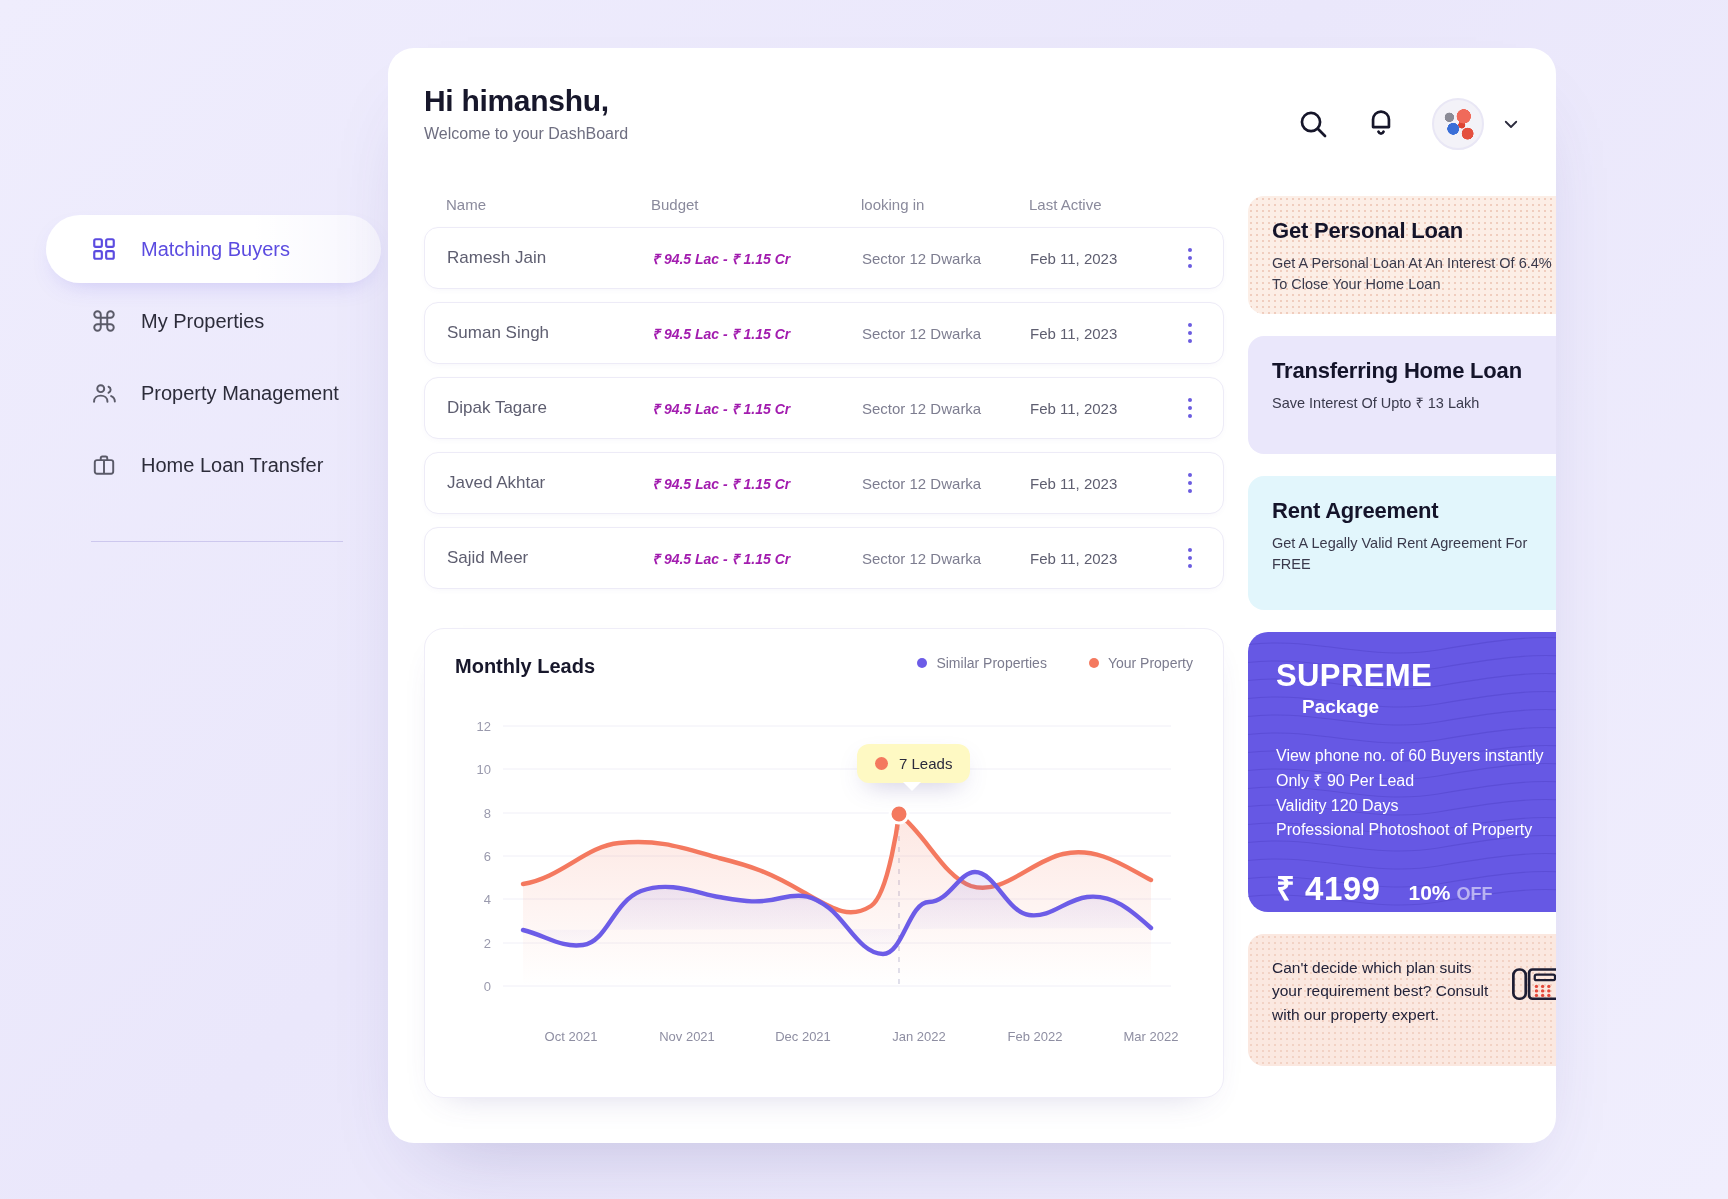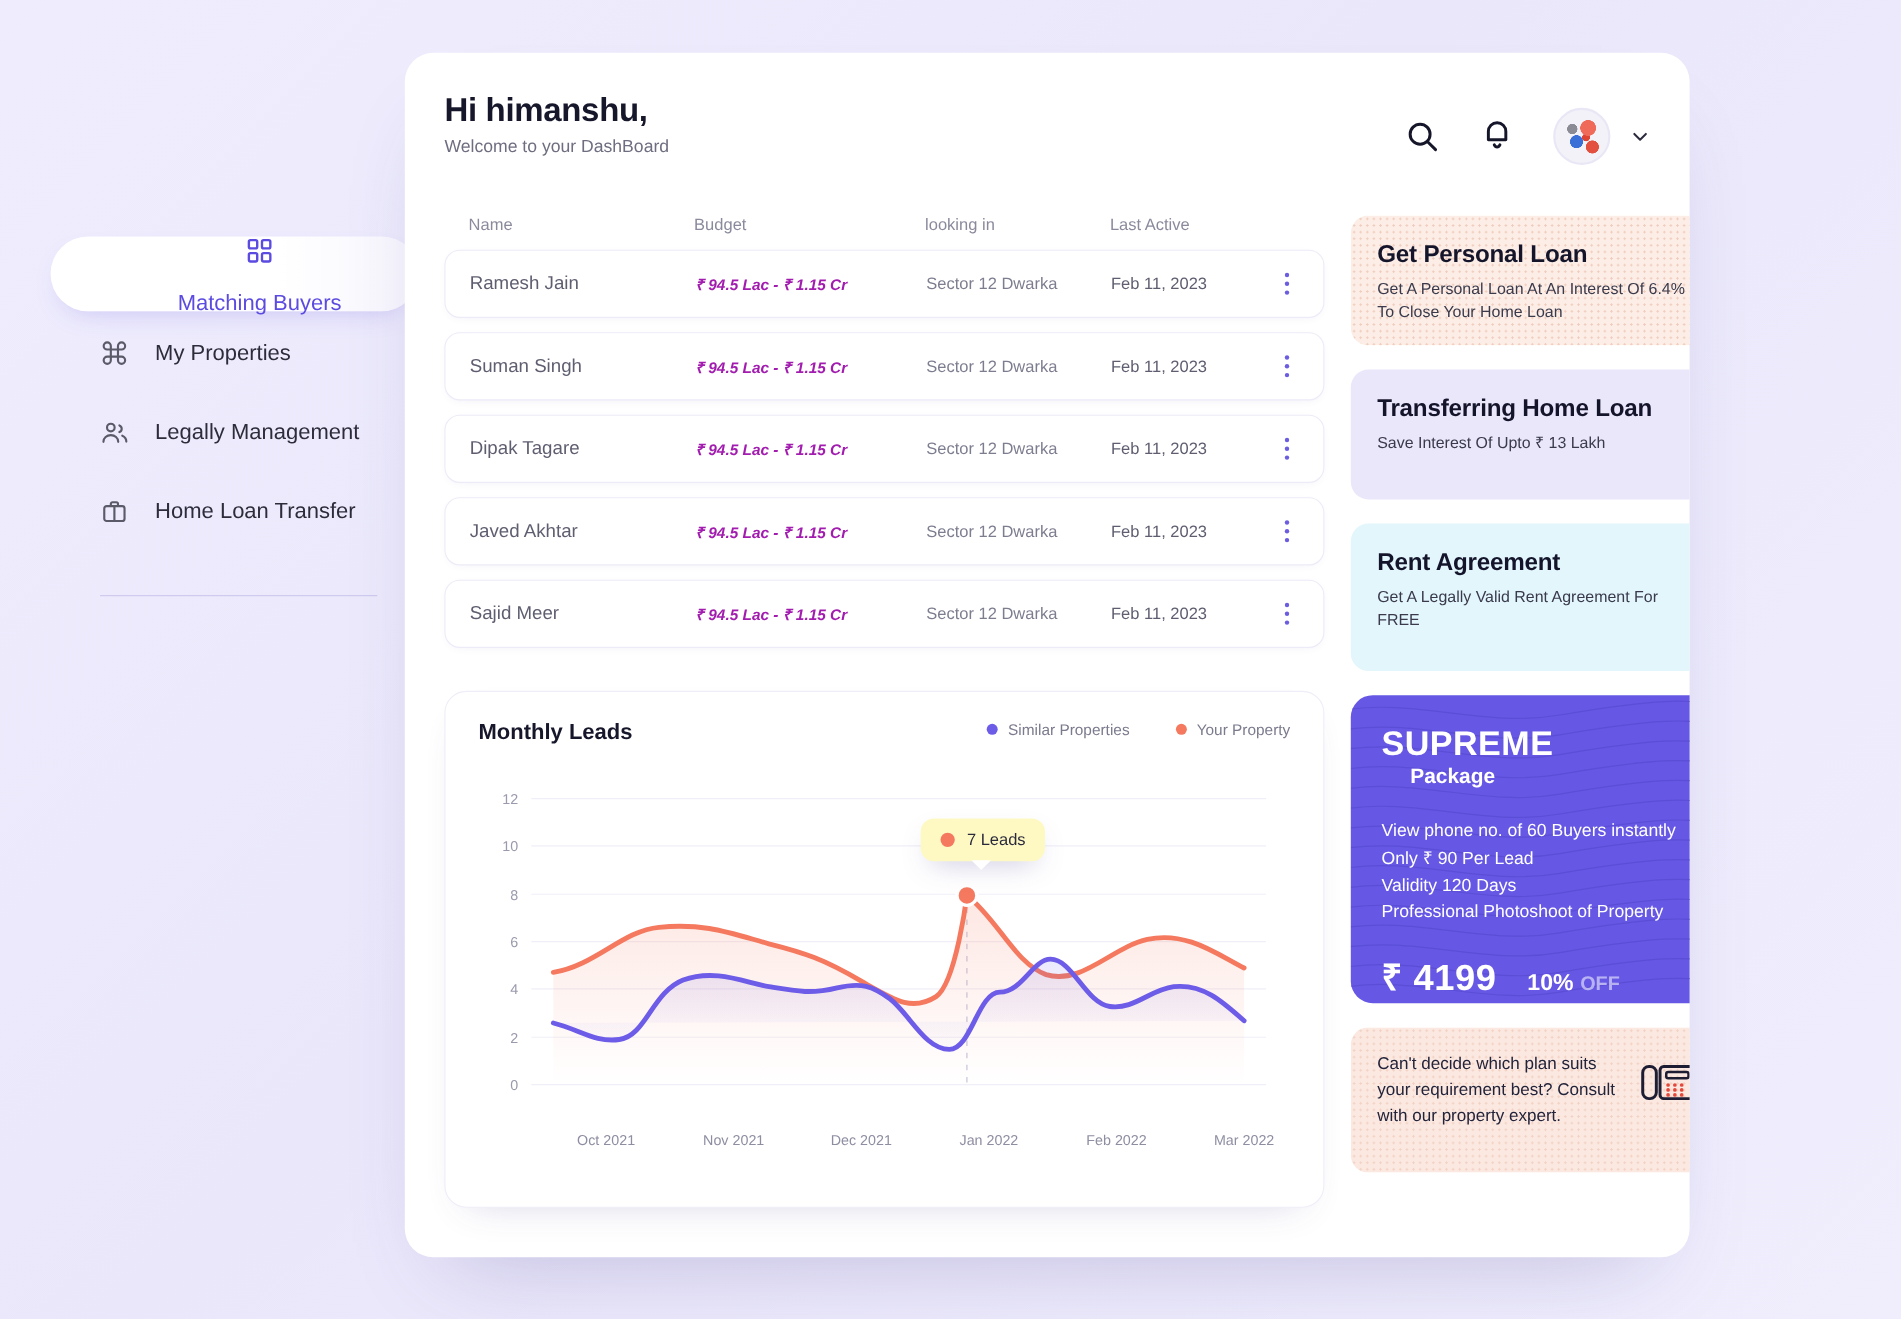--- a/index.html
+++ b/index.html
@@ -24,32 +24,31 @@
     height: 68px; padding-left: 45px;
     border-radius: 34px;
     color: #2c2c3a; font-size: 20px;
     cursor: pointer;
   }
   .nav-item.active {
     background: linear-gradient(90deg,#ffffff 0%,#ffffff 62%,rgba(255,255,255,0.55) 100%);
     color: #5b4be0; font-weight: 500;
     box-shadow: 0 10px 26px -14px rgba(90,75,220,.35);
     width: 335px;
-    flex-direction: column;
   }
   .nav-gap { height: 4px; }
   .nav-icon { width: 26px; height: 26px; display:block; flex:0 0 26px;}
   .nav-divider {
     margin: 42px 0 0 45px; width: 252px; height: 1px;
     background: #cdc8ee;
   }
 
   
   .panel {
-    position: absolute; left: 368px; top: 48px;
+    position: absolute; left: 388px; top: 48px;
     width: 1168px; height: 1095px;
     background: #fff; border-radius: 26px;
     box-shadow: 0 40px 80px -40px rgba(70,60,140,.28);
     overflow: hidden;
   }
 
   .topbar {
     position: absolute; left: 36px; top: 36px; right: 36px; height: 80px;
     display: flex; align-items: flex-start; justify-content: space-between;
   }
@@ -194,21 +193,21 @@
     <div class="nav-gap"></div>
 
     <div class="nav-item">
       <span class="nav-icon">
         <svg viewBox="0 0 24 24" width="26" height="26" fill="none" stroke="#5a5a68" stroke-width="1.8" stroke-linecap="round" stroke-linejoin="round">
           <circle cx="9" cy="8" r="3.2"></circle>
           <path d="M2.8 20c0-3.4 2.8-5.6 6.2-5.6s6.2 2.2 6.2 5.6"></path>
           <path d="M16.2 6.2a3 3 0 0 1 0 5.6M18.6 14.8c2 .8 3.4 2.6 3.4 5"></path>
         </svg>
       </span>
-      <span>Legally Management</span>
+      <span>Property Management</span>
     </div>
     <div class="nav-gap"></div>
 
     <div class="nav-item">
       <span class="nav-icon">
         <svg viewBox="0 0 24 24" width="26" height="26" fill="none" stroke="#5a5a68" stroke-width="1.8" stroke-linejoin="round">
           <rect x="3.5" y="7.5" width="17" height="12.5" rx="2"></rect>
           <path d="M9 7.5V5.6c0-.8.6-1.4 1.4-1.4h3.2c.8 0 1.4.6 1.4 1.4v1.9"></path>
           <path d="M12 7.5v12.5"></path>
         </svg>

